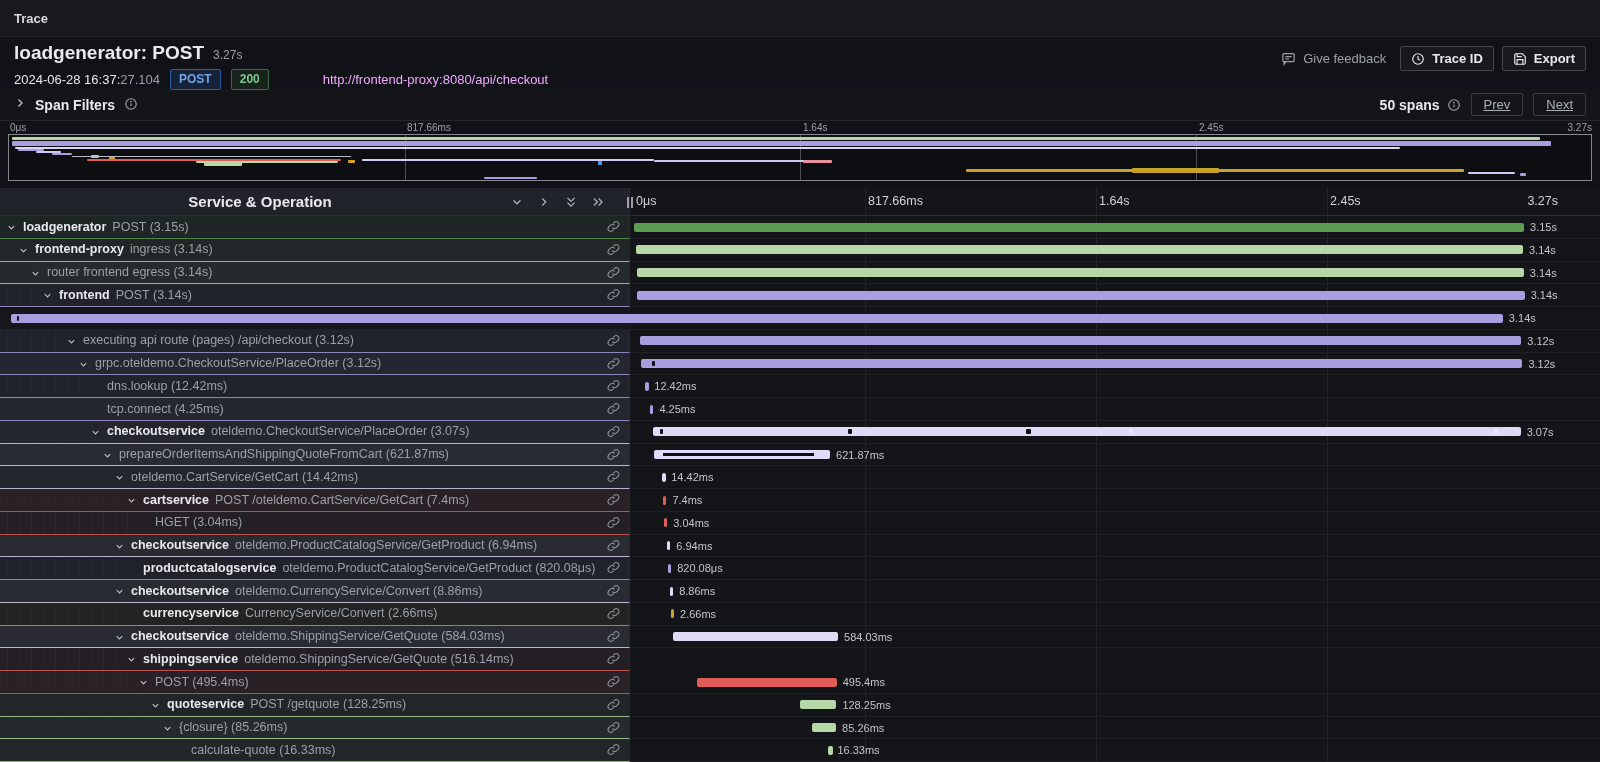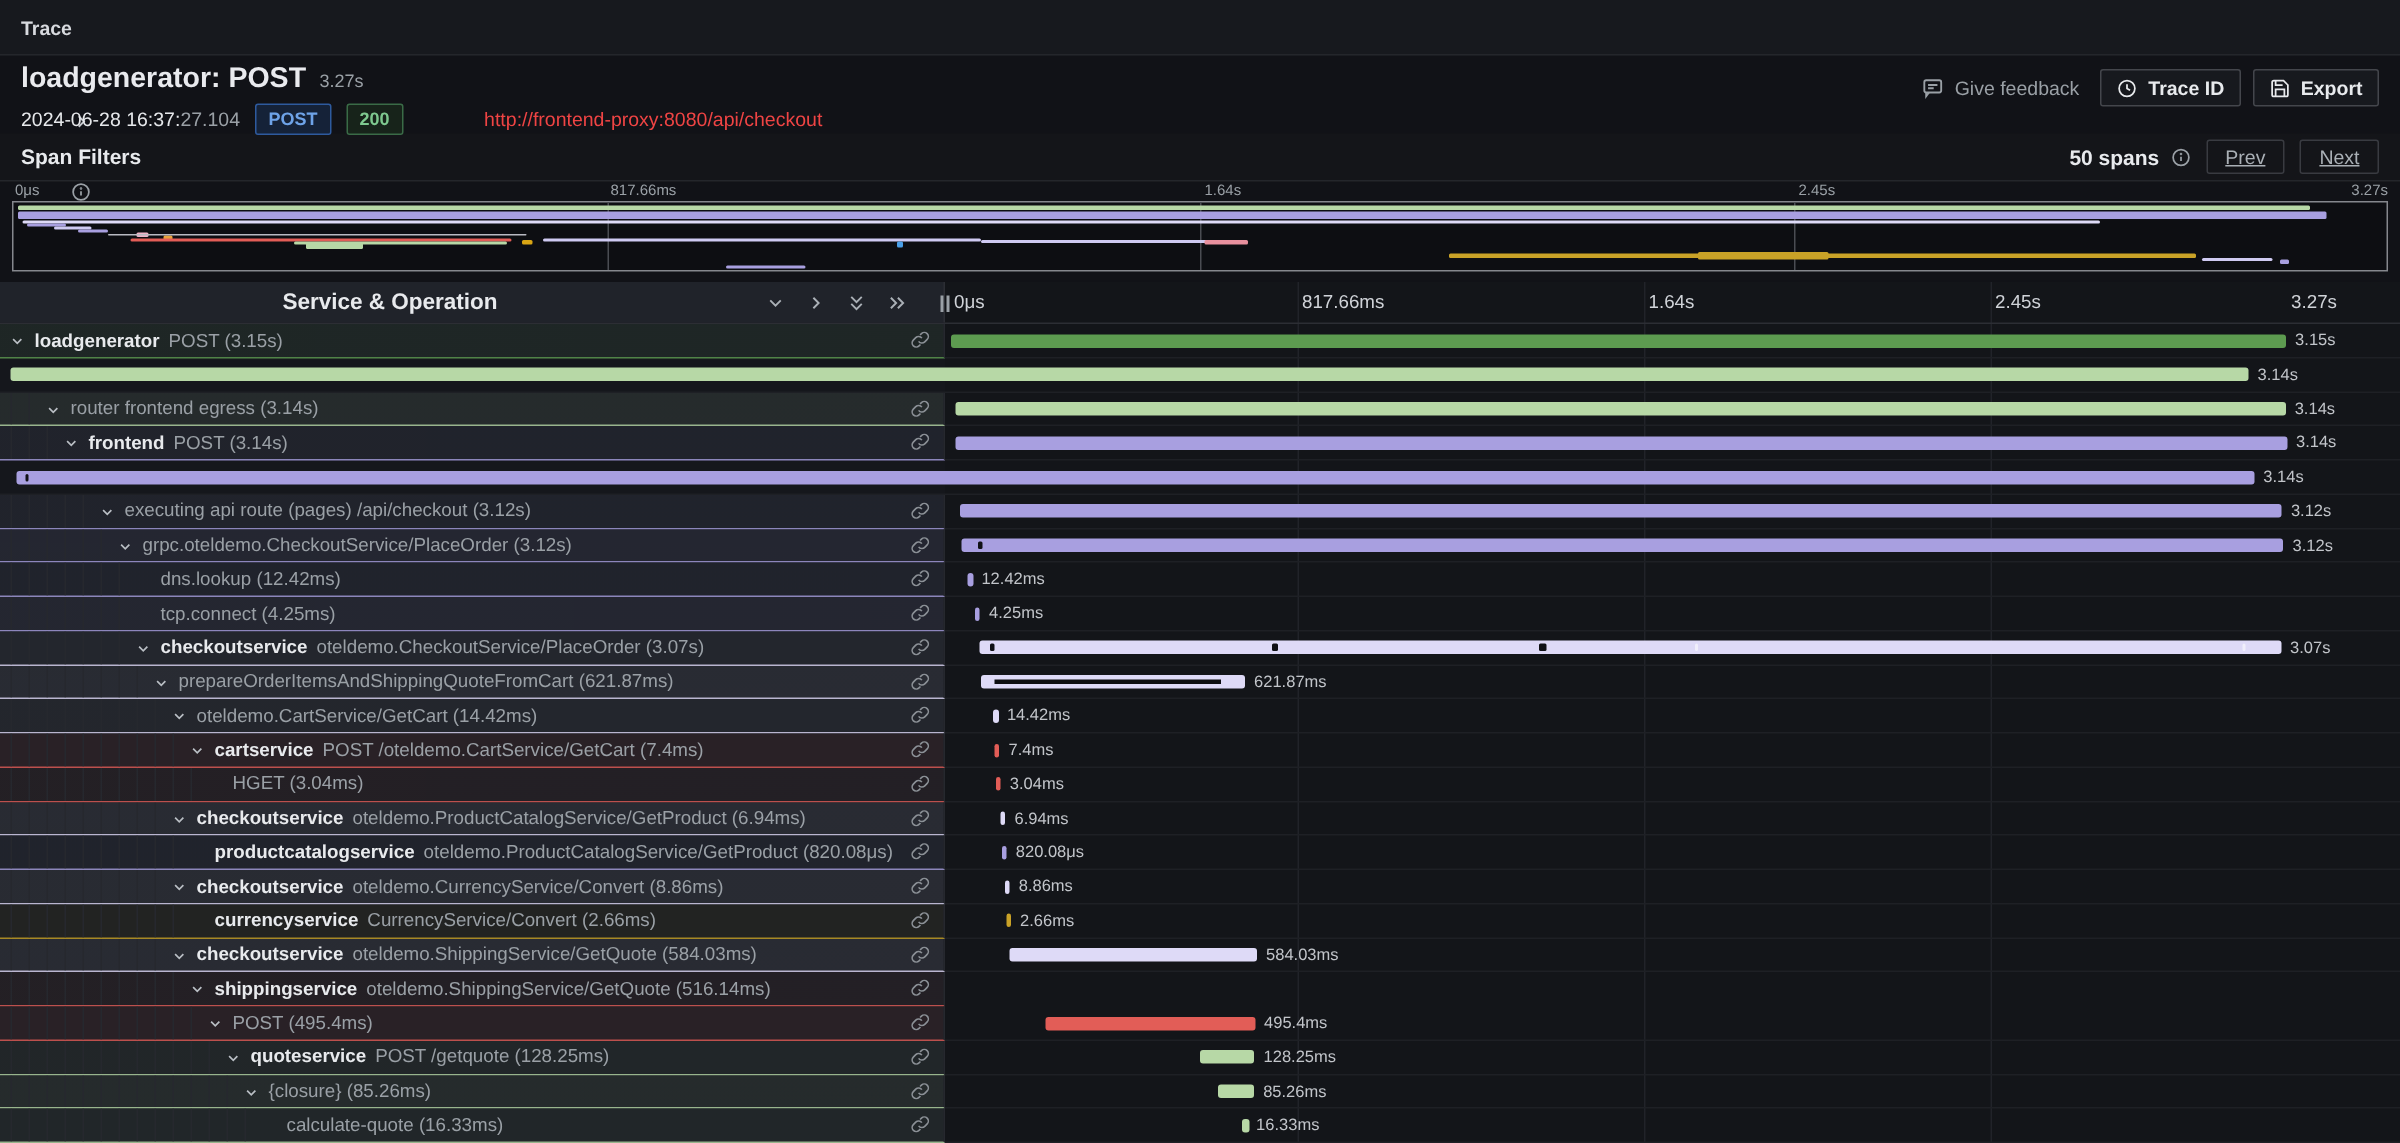--- a/index.html
+++ b/index.html
@@ -26,35 +26,35 @@
   .th-duration { font-size:12px; color:#9aa0a6; }
   .th-meta-row { display:flex; align-items:center; gap:10px; margin-top:5px; }
   .th-timestamp { font-size:13px; font-weight:500; color:#e6e8eb; }
   .th-timestamp .ms { color:#9aa0a6; font-weight:400; }
   .badge {
     font-size:12px; font-weight:700; padding:1px 8px 2px; border-radius:2px;
     border:1px solid; line-height:16px;
   }
   .badge-method { color:#6ea3e8; border-color:#2e5a9e; background:#152238; }
   .badge-status { color:#7ec88f; border-color:#3a6b47; background:#17231a; }
-  .th-url { font-size:13px; color:#ef4444;padding-left:44px; }
+  .th-url { font-size:13px; color:#f0abfc;padding-left:44px; }
   .th-actions { position:absolute; right:14px; top:9px; display:flex; align-items:center; gap:8px; }
   .ghost-btn { display:flex; align-items:center; gap:7px; color:#9aa0a6; font-size:13px;
     padding:4px 6px; cursor:pointer; background:transparent; border:none; }
   .btn {
     display:flex; align-items:center; gap:7px; color:#e8eaed; font-size:13px; font-weight:700;
     background:#17191e; border:1px solid #44464c; border-radius:2px; padding:4px 10px; cursor:pointer;
   }
 
   
   .filters-bar {
     height:32px; border-bottom:1px solid #24262b; background:#141519;
     display:flex; align-items:center; justify-content:space-between; padding:0 14px;
   }
-  .filters-left { display:flex; align-items:center; gap:9px;flex-direction:column; }
+  .filters-left { display:flex; gap:9px; }
   .filters-label { font-size:14px; font-weight:700; color:#e8eaed; }
   .filters-right { display:flex; align-items:center; gap:10px; }
   .span-count { font-size:14px; font-weight:700; color:#e8eaed; display:flex; align-items:center; gap:7px; }
   .nav-btn { background:transparent; border:1px solid #393b41; border-radius:2px; color:#aab0b6;
     font-size:13px; padding:3px 12px; cursor:pointer; font-family:inherit;text-decoration:underline; }
 
   
   .minimap-wrap { margin:0 8px; }
   .mini-labels { position:relative; height:13px; font-size:10px; color:#9aa0a6; }
   .mini-labels span { position:absolute; top:1px; white-space:nowrap; }
@@ -291,20 +291,35 @@
       </span>
     </div>
     <div class="srow-right">
       <div class="srow-track">
         <div class="bar" style="left: 0%; width: 96.3303%; background: rgb(93, 155, 80);"></div>
         <span class="dur-label" style="left: calc(96.3303% + 6px);">3.15s</span>
       </div>
     </div>
   </div>
       <div class="srow">
+    <div class="srow-left" style="background: linear-gradient(rgba(183, 216, 166, 0.05), rgba(183, 216, 166, 0.05)), rgb(25, 28, 34); border-bottom-color: rgba(183, 216, 166, 0.8);">
+          <span class="guide" style="left: 7px;"></span>
+      <span class="srow-chevron icon" style="left: 18px;">
+        <svg width="11" height="11" viewBox="0 0 24 24" fill="none" stroke="#b9bec4" stroke-width="2.5">
+              <path d="M6 9l6 6 6-6"></path>
+            </svg>
+      </span>
+      <span class="srow-label" style="left: 35px;"><b>frontend-proxy</b><span class="op">ingress (3.14s)</span></span>
+      <span class="srow-link icon">
+        <svg width="13" height="13" viewBox="0 0 24 24" fill="none" stroke="#8b9096" stroke-width="2">
+              <path d="M10 14a5 5 0 0 0 7.54.54l3-3a5 5 0 0 0-7.07-7.07l-1.72 1.71"></path>
+              <path d="M14 10a5 5 0 0 0-7.54-.54l-3 3a5 5 0 0 0 7.07 7.07l1.71-1.71"></path>
+            </svg>
+      </span>
+    </div>
     <div class="srow-right">
       <div class="srow-track">
         <div class="bar" style="left: 0.183486%; width: 96.0245%; background: rgb(183, 216, 166);"></div>
         <span class="dur-label" style="left: calc(96.208% + 6px);">3.14s</span>
       </div>
     </div>
   </div>
       <div class="srow">
     <div class="srow-left" style="background: linear-gradient(rgba(183, 216, 166, 0.08), rgba(183, 216, 166, 0.08)), rgb(25, 28, 34); border-bottom-color: rgba(183, 216, 166, 0.8);">
           <span class="guide" style="left: 19px;"></span>

